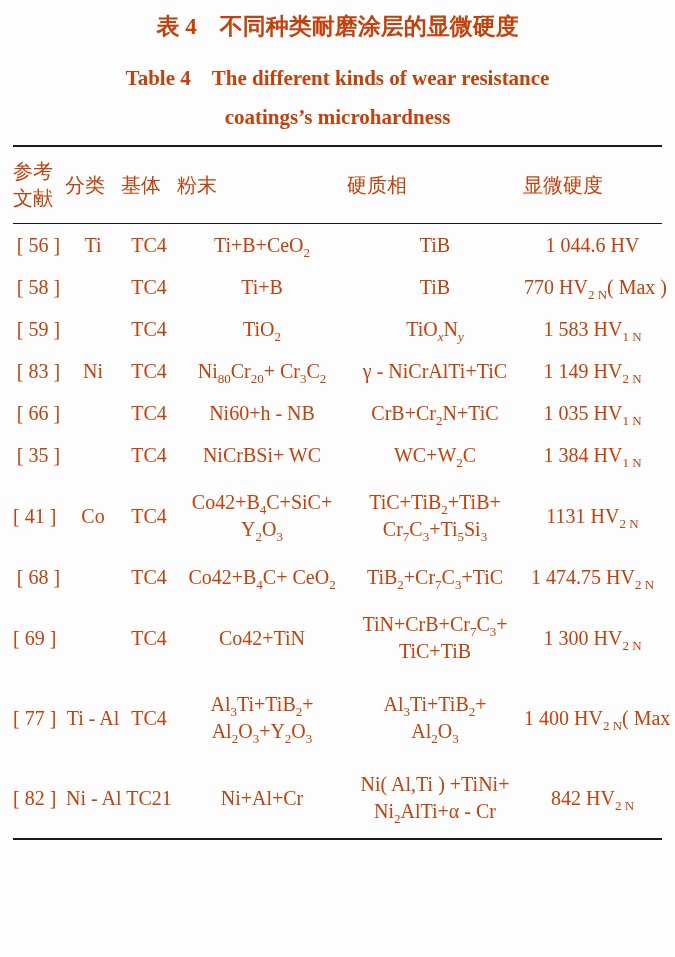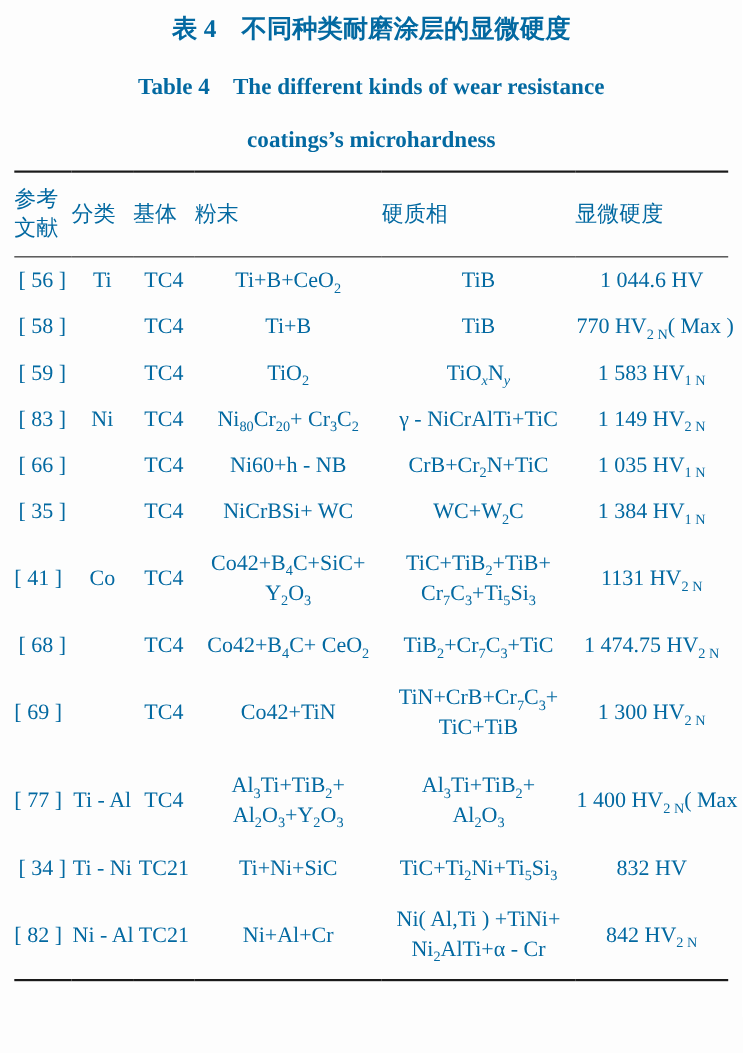--- a/index.html
+++ b/index.html
@@ -5,41 +5,41 @@
   html, body {
     margin: 0;
     padding: 0;
     background: #ffffff;
   }
   .page {
     position: relative;
     width: 675px;
     height: 957px;
     background: #fdfdfd;
-    color: #0369a1;
+    color: #c2410c;
     font-family: "Liberation Serif", "DejaVu Serif", serif;
     overflow: hidden;
   }
   .title-zh {
     padding-top: 13px;
     text-align: center;
     font-weight: bold;
     font-size: 23px;
     line-height: 28px;
     white-space: pre;
   }
   .title-en {
     text-align: center;
     font-weight: bold;
     font-size: 21px;
     line-height: 26px;
     white-space: pre;
   }
   .title-en.line1 { margin-top: 24px; }
-  .title-en.line2 { margin-top: 23px; }
+  .title-en.line2 { margin-top: 13px; }
 
   table.tbl {
     table-layout: fixed;
     border-collapse: collapse;
     width: 649px;
     margin: 15px 13px 12px 13px;
     border-top: 2.5px solid #1a1a1a;
     border-bottom: 2.5px solid #1a1a1a;
     font-size: 20px;
   }
@@ -181,28 +181,20 @@
           <td class="col-hard">1 300 HV<sub>2 N</sub></td>
         </tr>
         <tr class="tall">
           <td class="col-ref">[ 77 ]</td>
           <td class="col-cls">Ti - Al</td>
           <td class="col-sub">TC4</td>
           <td class="col-powder">Al<sub>3</sub>Ti+TiB<sub>2</sub>+<br>Al<sub>2</sub>O<sub>3</sub>+Y<sub>2</sub>O<sub>3</sub></td>
           <td class="col-phase">Al<sub>3</sub>Ti+TiB<sub>2</sub>+<br>Al<sub>2</sub>O<sub>3</sub></td>
           <td class="col-hard">1 400 HV<sub>2 N</sub>( Max )</td>
         </tr>
-        <tr class="short">
-          <td class="col-ref">[ 34 ]</td>
-          <td class="col-cls">Ti - Ni</td>
-          <td class="col-sub">TC21</td>
-          <td class="col-powder">Ti+Ni+SiC</td>
-          <td class="col-phase">TiC+Ti<sub>2</sub>Ni+Ti<sub>5</sub>Si<sub>3</sub></td>
-          <td class="col-hard">832 HV</td>
-        </tr>
         <tr class="tall">
           <td class="col-ref">[ 82 ]</td>
           <td class="col-cls">Ni - Al</td>
           <td class="col-sub">TC21</td>
           <td class="col-powder">Ni+Al+Cr</td>
           <td class="col-phase">Ni( Al,Ti ) +TiNi+<br>Ni<sub>2</sub>AlTi+α - Cr</td>
           <td class="col-hard">842 HV<sub>2 N</sub></td>
         </tr>
       </tbody>
   </table>

